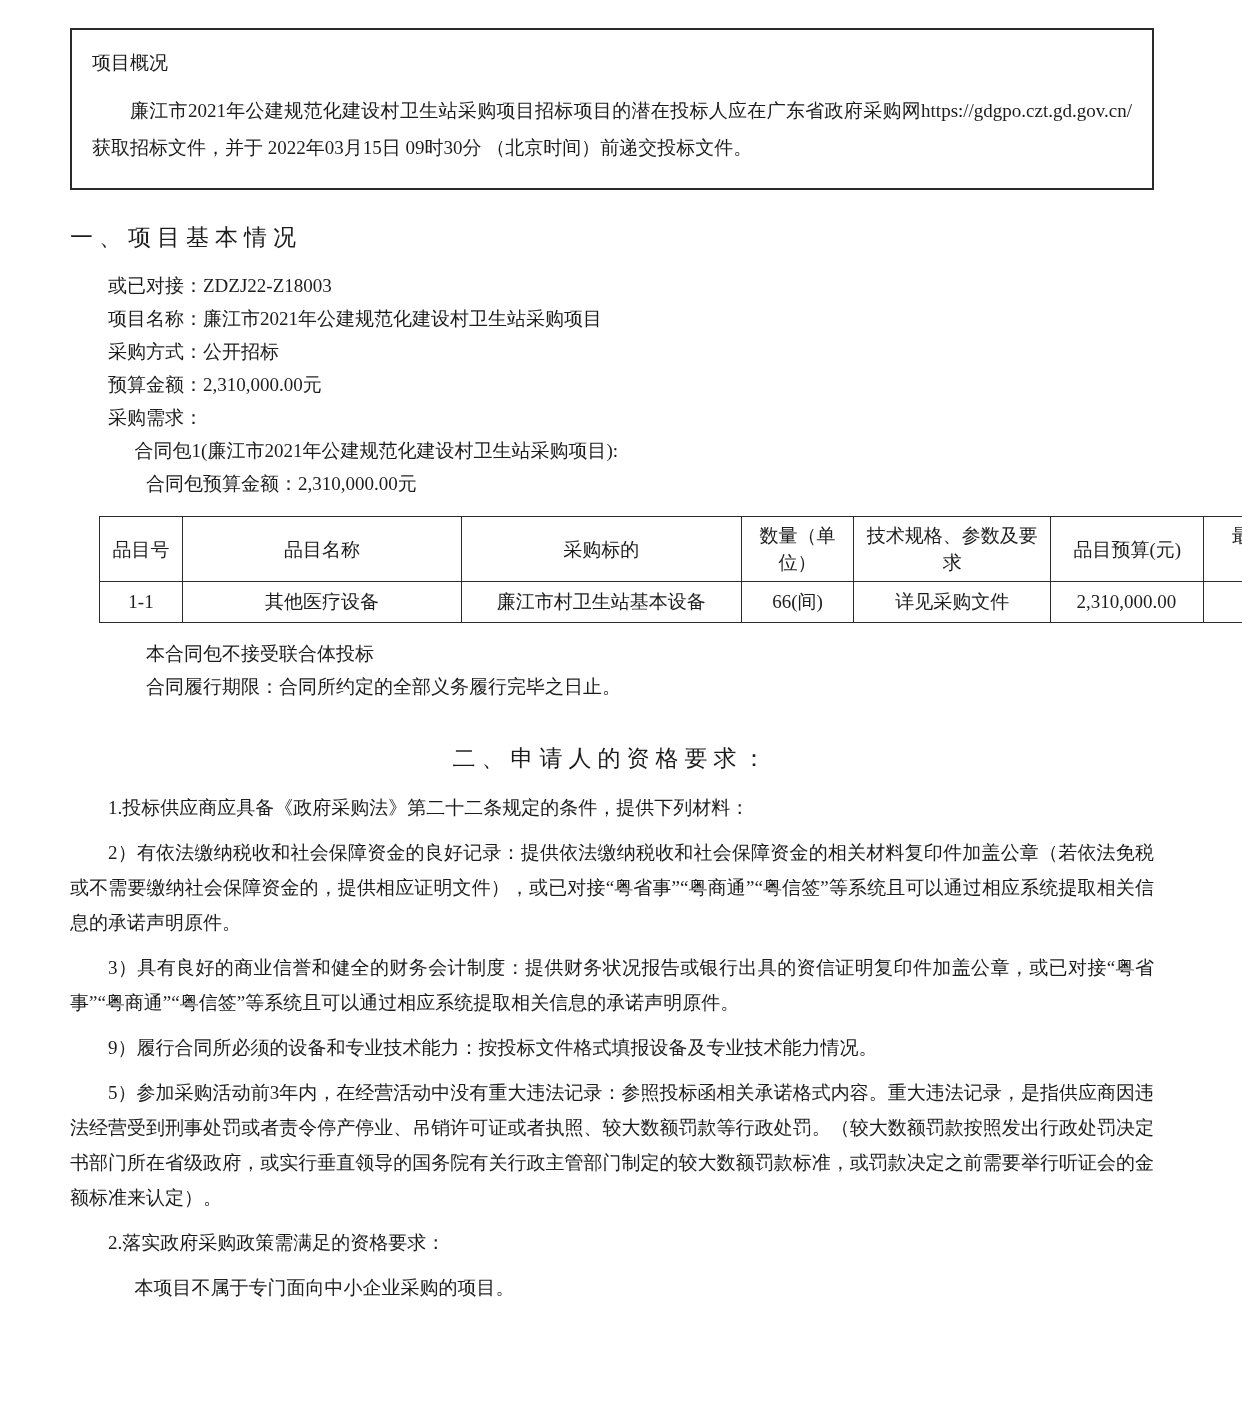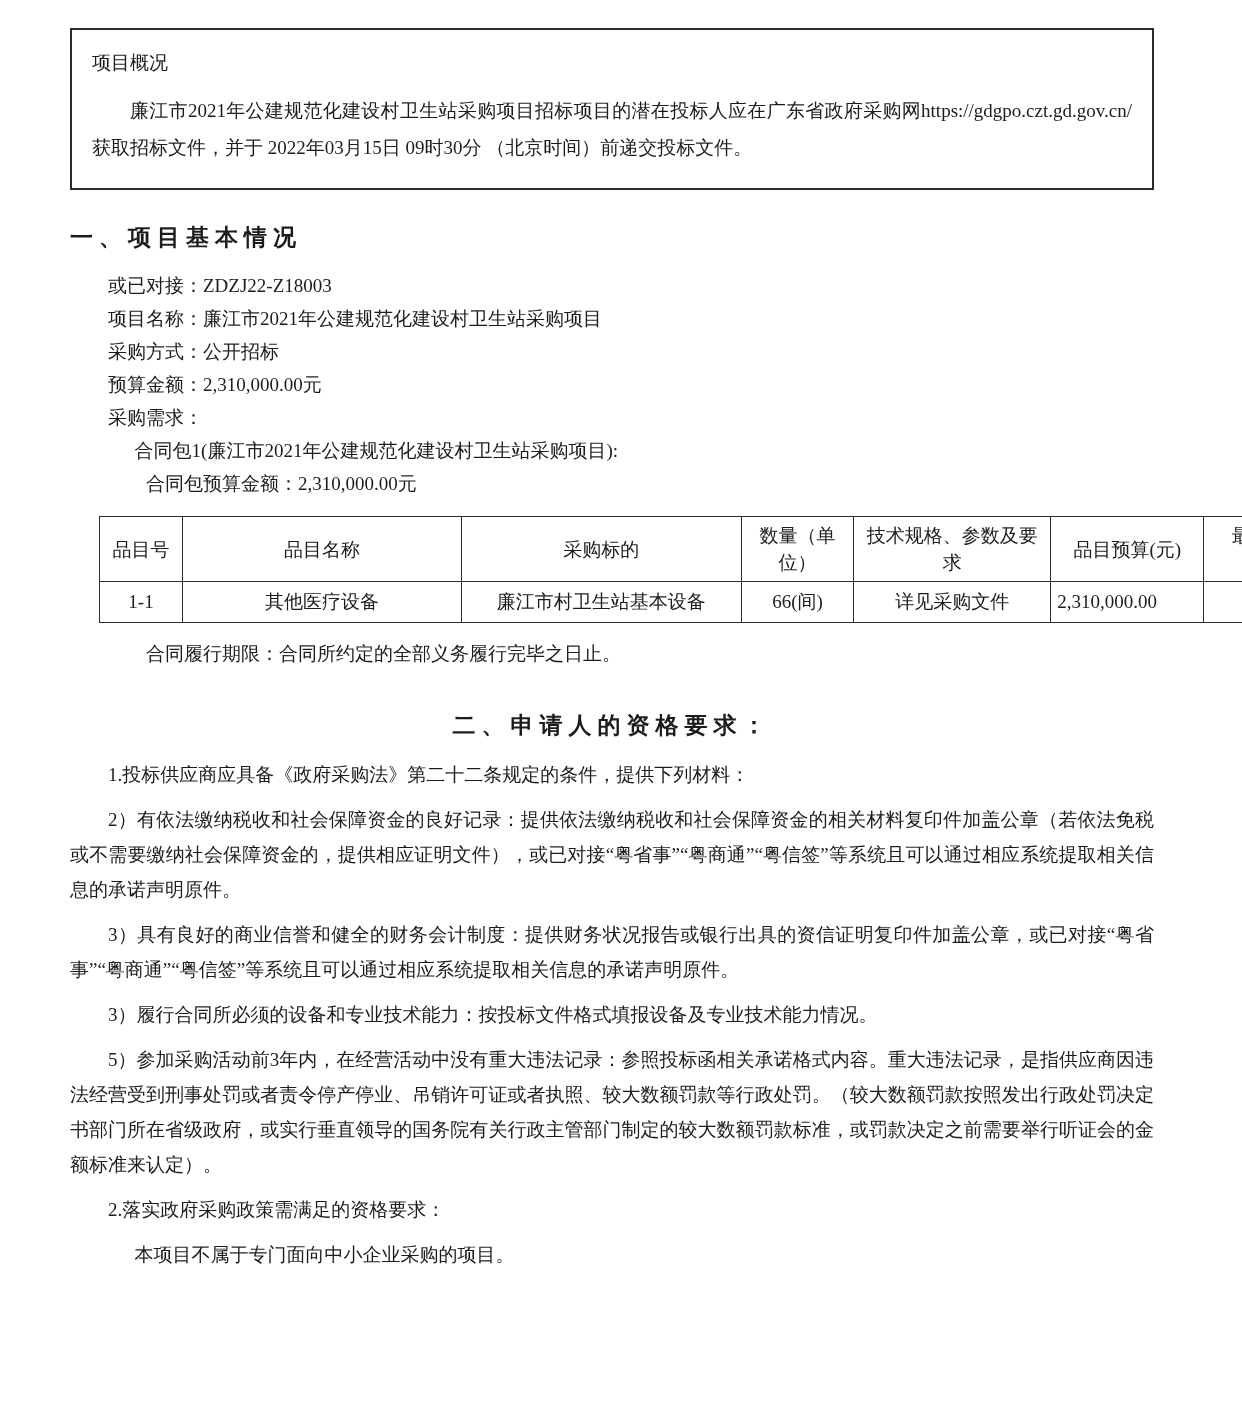--- a/index.html
+++ b/index.html
@@ -34,21 +34,21 @@
   .box-body {
     font-size: 19px;
     line-height: 37px;
     text-indent: 2em;
     text-align: justify;
     margin: 0;
   }
   
   .sec-heading {
     font-size: 23px;
-    font-weight: bold;
+    font-weight: normal;
     letter-spacing: 6px;
     margin: 32px 0 16px 0;
   }
   .sec-heading.second {
     margin-top: 40px;
     text-align: center;
   }
   
   .ln {
     font-size: 19px;
@@ -69,21 +69,21 @@
   .items-table th, .items-table td {
     border: 1.5px solid #2b2b2b;
     font-weight: normal;
     text-align: center;
     vertical-align: middle;
     line-height: 27px;
     padding: 5px 6px;
     overflow: hidden;
   }
   .items-table td { line-height: 30px; }
-  .items-table td.cell-budget { text-align: left; padding-right: 8px; }
+  .items-table td.cell-budget { text-align: center; padding-right: 8px; }
   .items-table td.cell-maxprice { text-align: right; padding-right: 14px; }
   col.c1 { width: 70px; }
   col.c2 { width: 235px; }
   col.c3 { width: 236px; }
   col.c4 { width: 95px; }
   col.c5 { width: 166px; }
   col.c6 { width: 129px; }
   col.c7 { width: 111px; }
   
   .para {
@@ -141,25 +141,26 @@
         <td>其他医疗设备</td>
         <td>廉江市村卫生站基本设备</td>
         <td>66(间)</td>
         <td>详见采购文件</td>
         <td class="cell-budget">2,310,000.00</td>
         <td class="cell-maxprice">-</td>
       </tr>
     </tbody>
   </table>
 
+  <p class="ln ind4">本合同包不接受联合体投标</p>
   <p class="ln ind4">合同履行期限：合同所约定的全部义务履行完毕之日止。</p>
 
   <h2 class="sec-heading second">二、申请人的资格要求：</h2>
 
   <p class="para ind2">1.投标供应商应具备《政府采购法》第二十二条规定的条件，提供下列材料：</p>
   <p class="para ind2">2）有依法缴纳税收和社会保障资金的良好记录：提供依法缴纳税收和社会保障资金的相关材料复印件加盖公章（若依法免税或不需要缴纳社会保障资金的，提供相应证明文件），或已对接“粤省事”“粤商通”“粤信签”等系统且可以通过相应系统提取相关信息的承诺声明原件。</p>
   <p class="para ind2">3）具有良好的商业信誉和健全的财务会计制度：提供财务状况报告或银行出具的资信证明复印件加盖公章，或已对接“粤省事”“粤商通”“粤信签”等系统且可以通过相应系统提取相关信息的承诺声明原件。</p>
-  <p class="para ind2">3）履行合同所必须的设备和专业技术能力：按投标文件格式填报设备及专业技术能力情况。</p>
+  <p class="para ind2">9）履行合同所必须的设备和专业技术能力：按投标文件格式填报设备及专业技术能力情况。</p>
   <p class="para ind2">5）参加采购活动前3年内，在经营活动中没有重大违法记录：参照投标函相关承诺格式内容。重大违法记录，是指供应商因违法经营受到刑事处罚或者责令停产停业、吊销许可证或者执照、较大数额罚款等行政处罚。（较大数额罚款按照发出行政处罚决定书部门所在省级政府，或实行垂直领导的国务院有关行政主管部门制定的较大数额罚款标准，或罚款决定之前需要举行听证会的金额标准来认定）。</p>
   <p class="para ind2">2.落实政府采购政策需满足的资格要求：</p>
   <p class="para ind34">本项目不属于专门面向中小企业采购的项目。</p>
 
 </div>
 
 </body></html>

